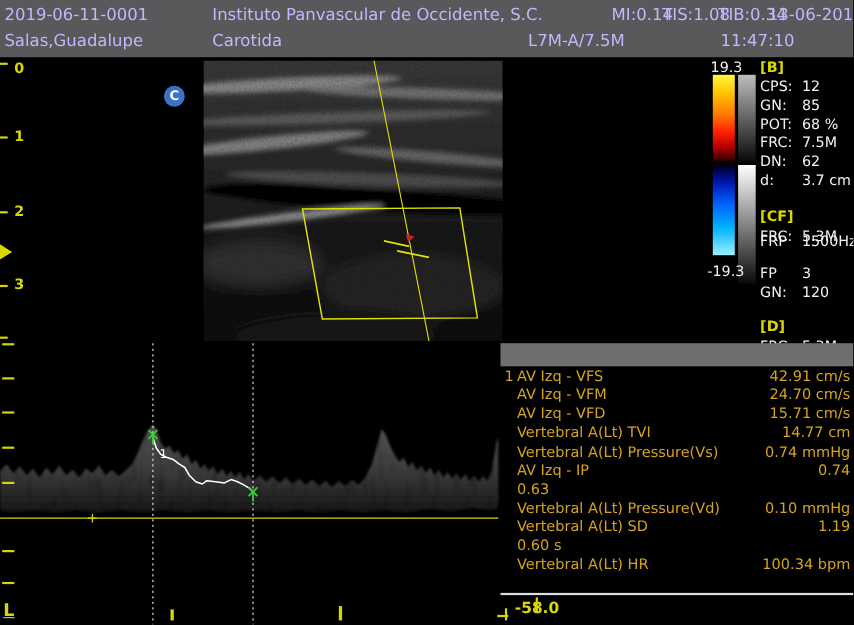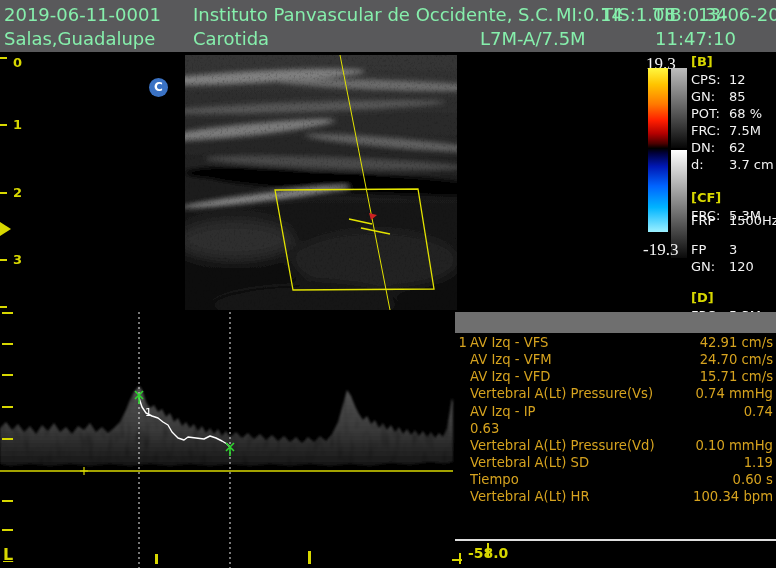--- a/index.html
+++ b/index.html
@@ -1,28 +1,28 @@
 <!DOCTYPE html>
 <html><head>
 <meta charset="utf-8">
 <style>
   html,body{margin:0;padding:0;background:#000;}
   .screen{position:relative;width:776px;height:568px;background:#000;overflow:hidden;
           font-family:"DejaVu Sans",sans-serif;-webkit-font-smoothing:antialiased;}
   .abs{position:absolute;}
   
-  .hdr{position:absolute;left:0;top:0;width:776px;height:52px;background:#59595b;color:#86efac;font-size:18px;}
+  .hdr{position:absolute;left:0;top:0;width:776px;height:52px;background:#59595b;color:#c4b5fd;font-size:15px;}
   .hdr span{position:absolute;white-space:nowrap;}
   
   .dr-num{position:absolute;color:#d8d800;font-size:13px;font-weight:bold;}
   .dr-dash{position:absolute;left:0;width:7px;height:2px;background:#d8d800;}
   .focus-tri{position:absolute;left:0;top:222px;width:0;height:0;
              border-top:7px solid transparent;border-bottom:7px solid transparent;border-left:11px solid #d8d800;}
   
-  .scale-lbl{position:absolute;color:#f2f2f2;font-size:17px;white-space:nowrap;font-family:Liberation Serif, serif;}
+  .scale-lbl{position:absolute;color:#f2f2f2;font-size:13px;white-space:nowrap;}
   .cbar{position:absolute;left:648px;top:68px;width:20px;height:164px;
         background:linear-gradient(to bottom,#fff840 0%,#ffc400 10%,#ff7a00 22%,#ff1e00 32%,#b30000 40%,#4d0000 46%,#000 49%,#00003c 52%,#0018b4 60%,#0064ff 72%,#00b4ff 85%,#9cf0ff 100%);}
   .gbar1{position:absolute;left:671px;top:68px;width:16px;height:80px;
          background:linear-gradient(to bottom,#bdbdbd,#060606);}
   .gbar2{position:absolute;left:671px;top:150px;width:16px;height:108px;
          background:linear-gradient(to bottom,#ffffff,#0a0a0a);}
   .ptitle{position:absolute;left:691px;color:#d8d800;font-size:13px;font-weight:bold;white-space:nowrap;}
   .prow{position:absolute;left:691px;width:85px;height:17px;line-height:17px;color:#f2f2f2;font-size:13px;white-space:nowrap;display:flex;}
   .plabel{width:38px;flex:none;}
   .pvalue{flex:none;}
@@ -194,20 +194,25 @@
         <span class="mlabel">AV Izq - VFM</span>
         <span class="mval">24.70 cm/s</span>
       </div>
     <div class="mrow">
         <span class="mnum"></span>
         <span class="mlabel">AV Izq - VFD</span>
         <span class="mval">15.71 cm/s</span>
       </div>
     <div class="mrow">
         <span class="mnum"></span>
+        <span class="mlabel">Vertebral A(Lt) TVI</span>
+        <span class="mval">14.77 cm</span>
+      </div>
+    <div class="mrow">
+        <span class="mnum"></span>
         <span class="mlabel">Vertebral A(Lt) Pressure(Vs)</span>
         <span class="mval">0.74 mmHg</span>
       </div>
     <div class="mrow">
         <span class="mnum"></span>
         <span class="mlabel">AV Izq - IP</span>
         <span class="mval">0.74</span>
       </div>
     <div class="mrow">
         <span class="mnum"></span>
@@ -218,21 +223,20 @@
         <span class="mlabel">Vertebral A(Lt) Pressure(Vd)</span>
         <span class="mval">0.10 mmHg</span>
       </div>
     <div class="mrow">
         <span class="mnum"></span>
         <span class="mlabel">Vertebral A(Lt) SD</span>
         <span class="mval">1.19</span>
       </div>
     <div class="mrow">
         <span class="mnum"></span>
-        <span class="mlabel">Tiempo</span>
         <span class="mval">0.60 s</span>
       </div>
     <div class="mrow">
         <span class="mnum"></span>
         <span class="mlabel">Vertebral A(Lt) HR</span>
         <span class="mval">100.34 bpm</span>
       </div>
   </div>
   <div class="res-line"></div>
 

